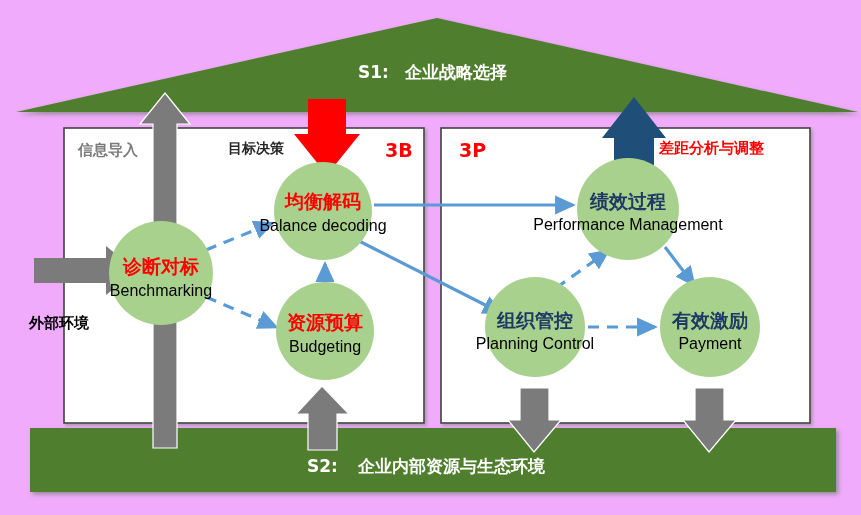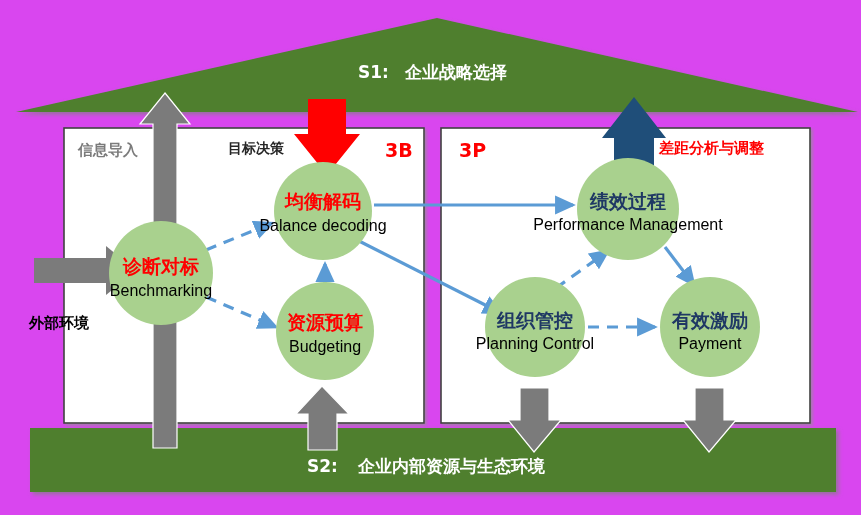--- a/index.html
+++ b/index.html
@@ -1,18 +1,18 @@
 <!DOCTYPE html>
 <html><head>
 <meta charset="utf-8">
 <style>
   html,body{margin:0;padding:0;background:#ffffff;}
   body{width:861px;height:515px;overflow:hidden;
        font-family:"Liberation Sans","DejaVu Sans",sans-serif;}
-  #stage{position:relative;width:861px;height:515px;background:#d946ef;}
+  #stage{position:relative;width:861px;height:515px;background:#f0abfc;}
   svg#diagram{position:absolute;left:0;top:0;width:861px;height:515px;}
   .cn-bold{font-family:"DejaVu Sans","Liberation Sans",sans-serif;font-weight:bold;}
   .en{font-family:"Liberation Sans","DejaVu Sans",sans-serif;font-weight:400;}
 </style>
 </head>
 <body>
 
 <div id="stage">
 
   <svg id="diagram" viewBox="0 0 861 515">

